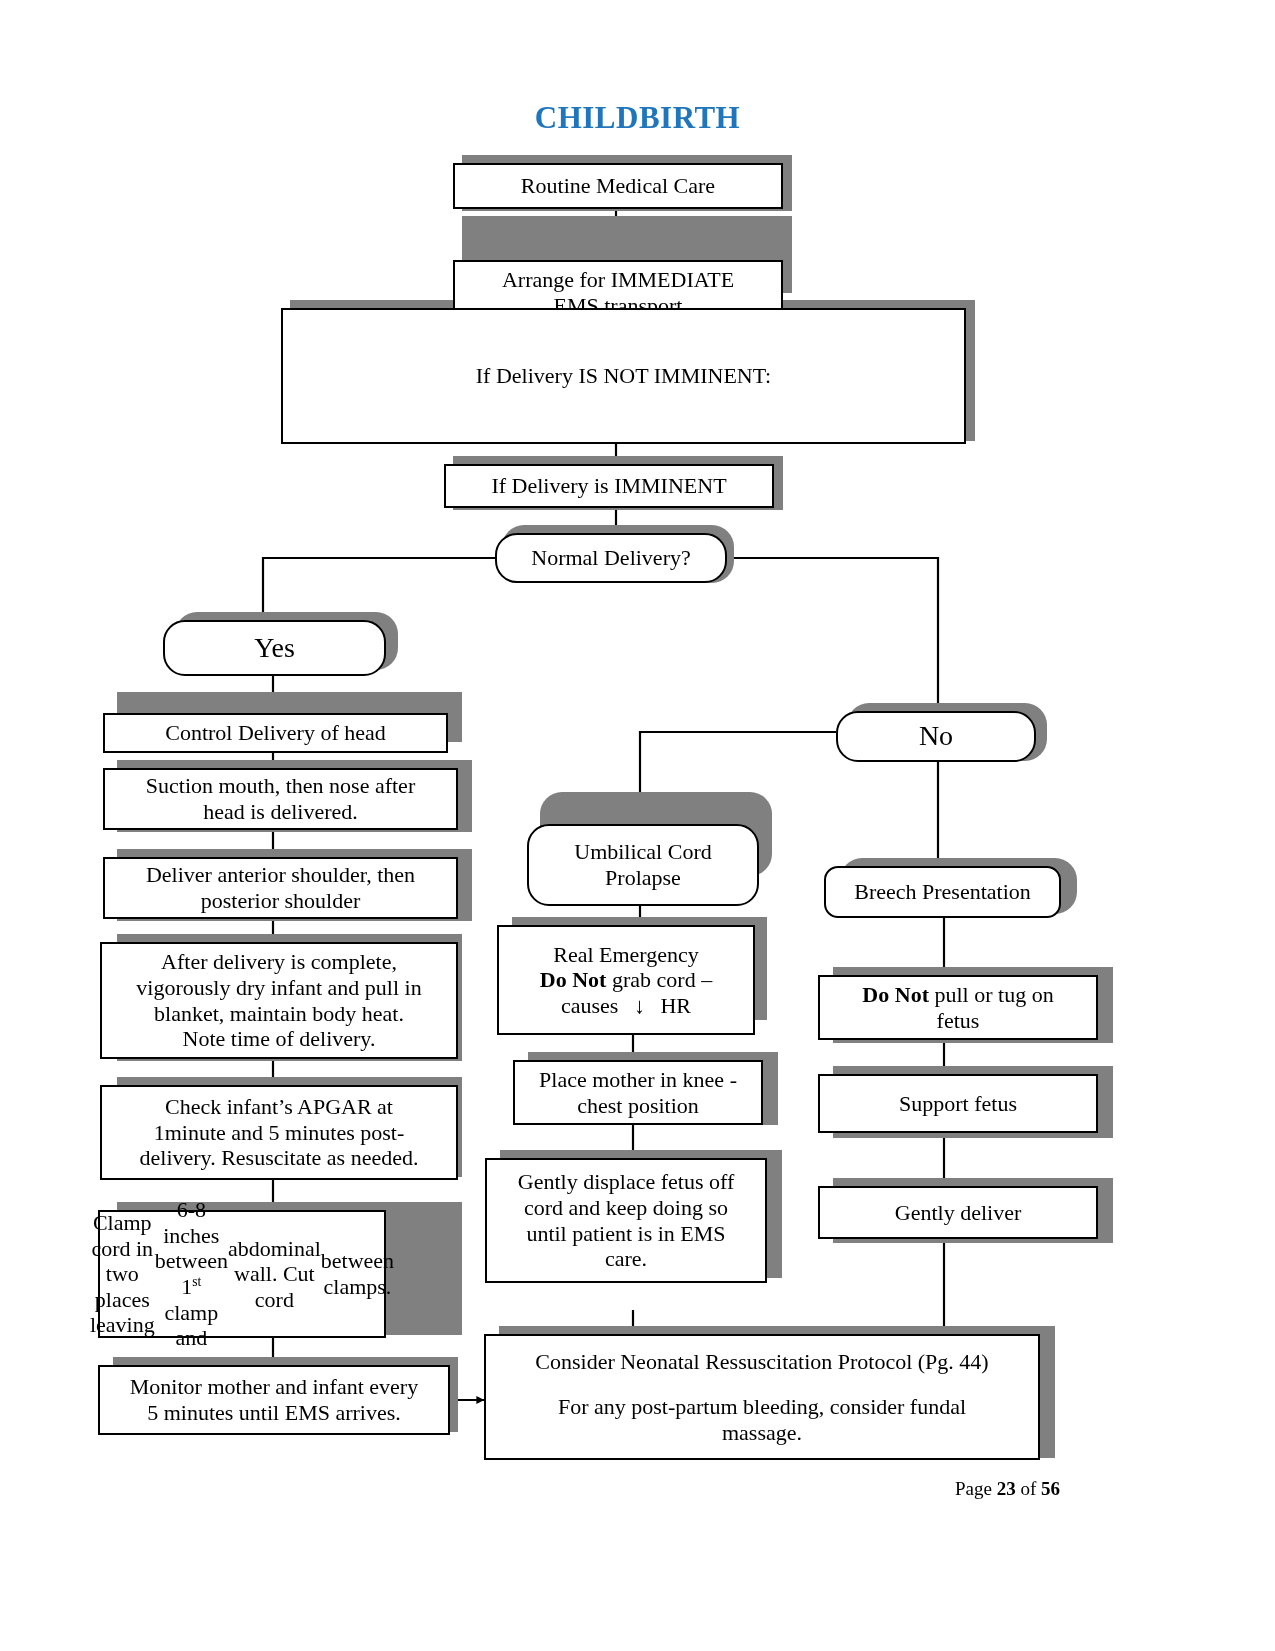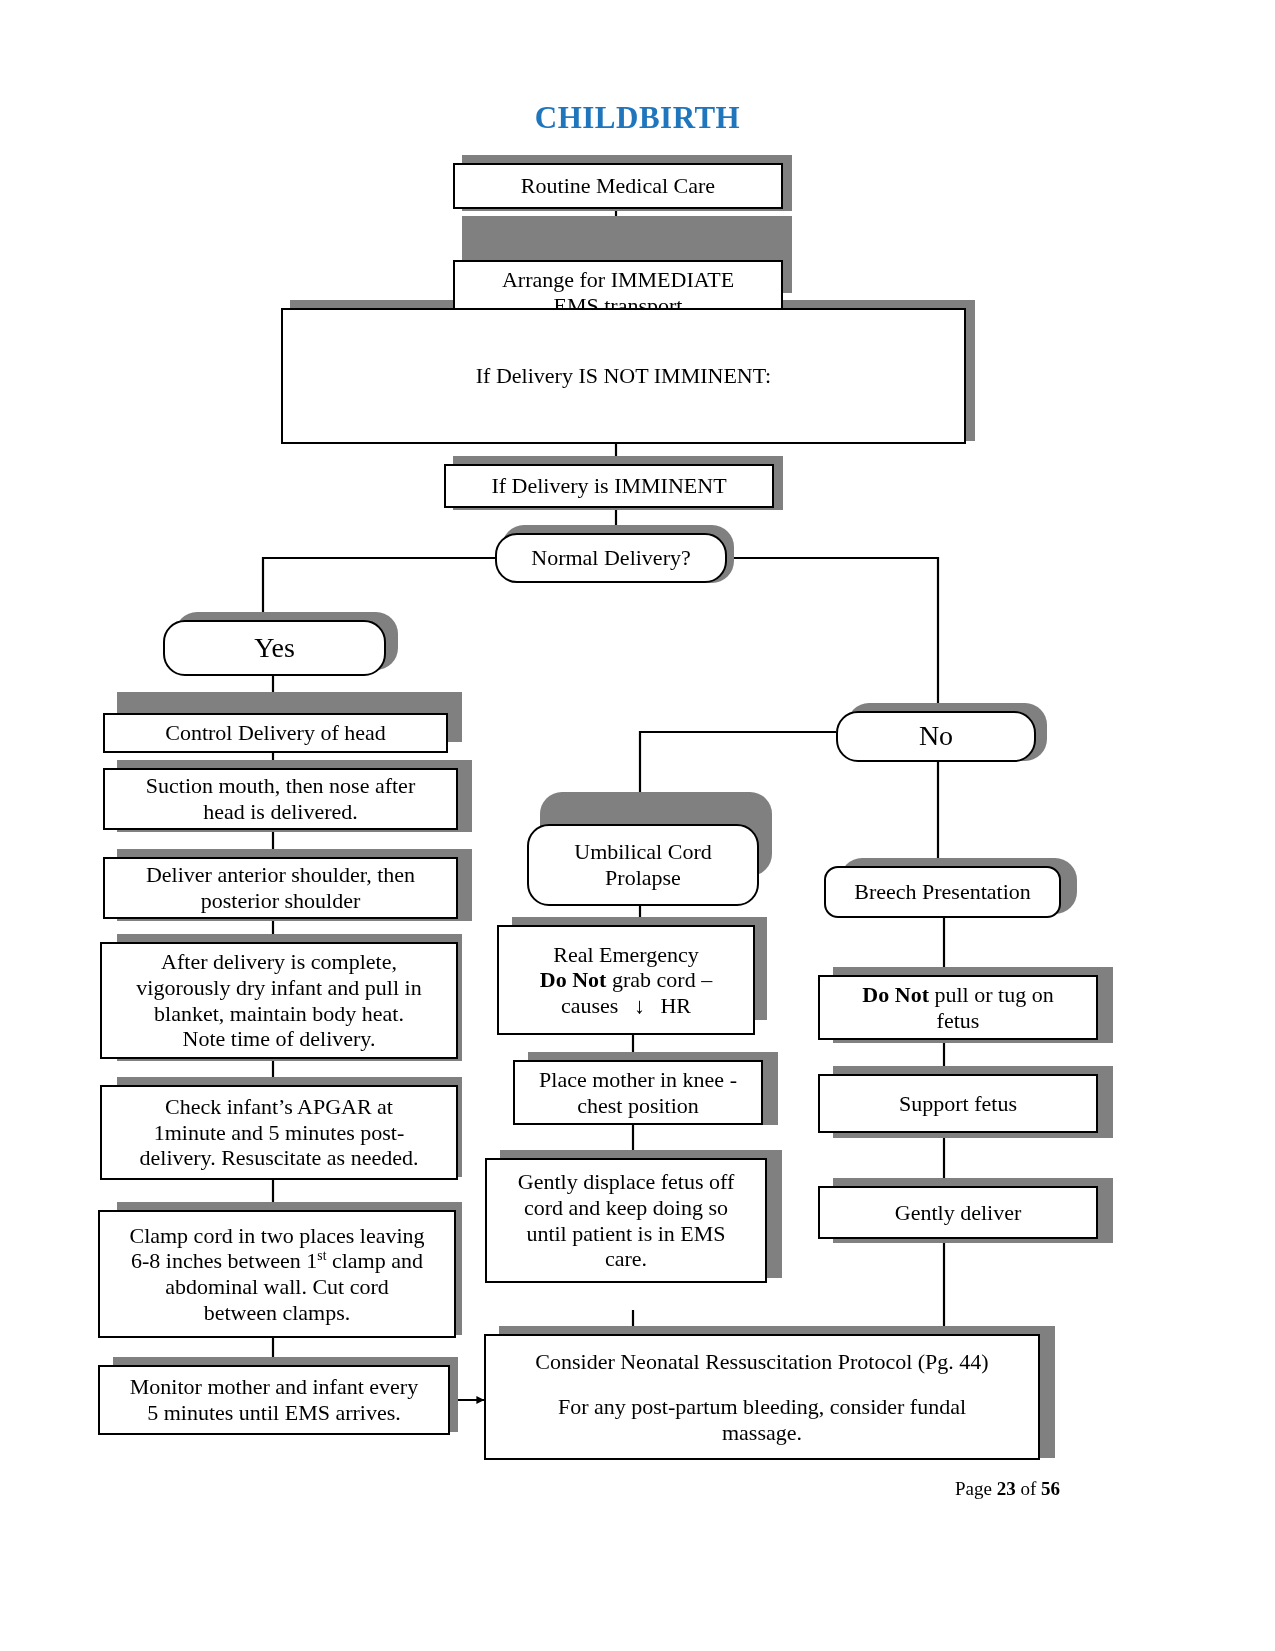--- a/index.html
+++ b/index.html
@@ -201,21 +201,21 @@
   </div>
 
   <div class="shadow" style="left: 117px; top: 1077px; width: 345px; height: 100px; background: rgb(128, 128, 128);"></div>
   <div class="node" style="left:100px; top:1085px; width:358px; height:95px; font-size:22px; flex-direction:column;">
     <span>Check infant’s APGAR at</span>
     <span>1minute and 5 minutes post-</span>
     <span>delivery. Resuscitate as needed.</span>
   </div>
 
   <div class="shadow" style="left: 117px; top: 1202px; width: 345px; height: 133px; background: rgb(128, 128, 128);"></div>
-  <div class="node" style="left:98px; top:1210px; width:358px; height:128px; font-size:22px; flex-direction:column;">
+  <div class="node" style="left:98px; top:1210px; width:288px; height:128px; font-size:22px; ">
     <span>Clamp cord in two places leaving</span>
     <span>6-8 inches between 1<sup>st</sup> clamp and</span>
     <span>abdominal wall. Cut cord</span>
     <span>between clamps.</span>
   </div>
 
   <div class="shadow" style="left: 113px; top: 1357px; width: 345px; height: 75px; background: rgb(128, 128, 128);"></div>
   <div class="node" style="left:98px; top:1365px; width:352px; height:70px; font-size:22px; flex-direction:column;">
     <span>Monitor mother and infant every</span>
     <span>5 minutes until EMS arrives.</span>

